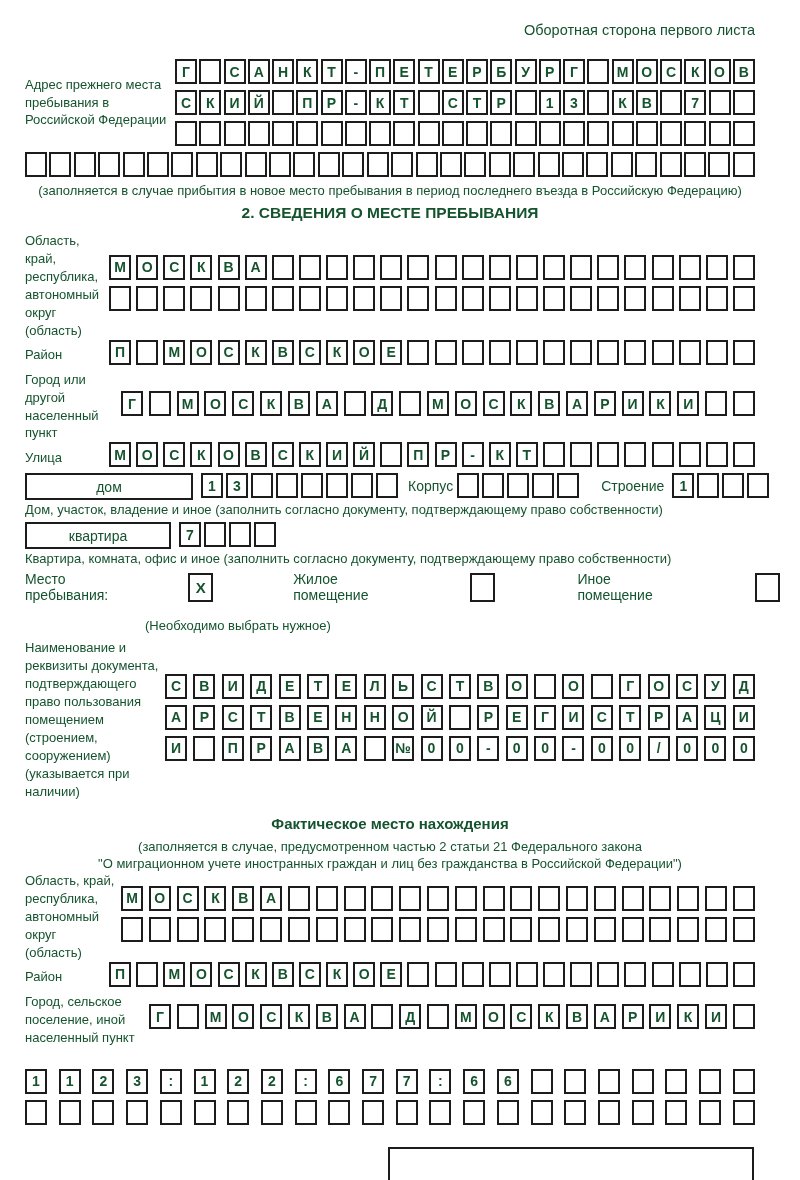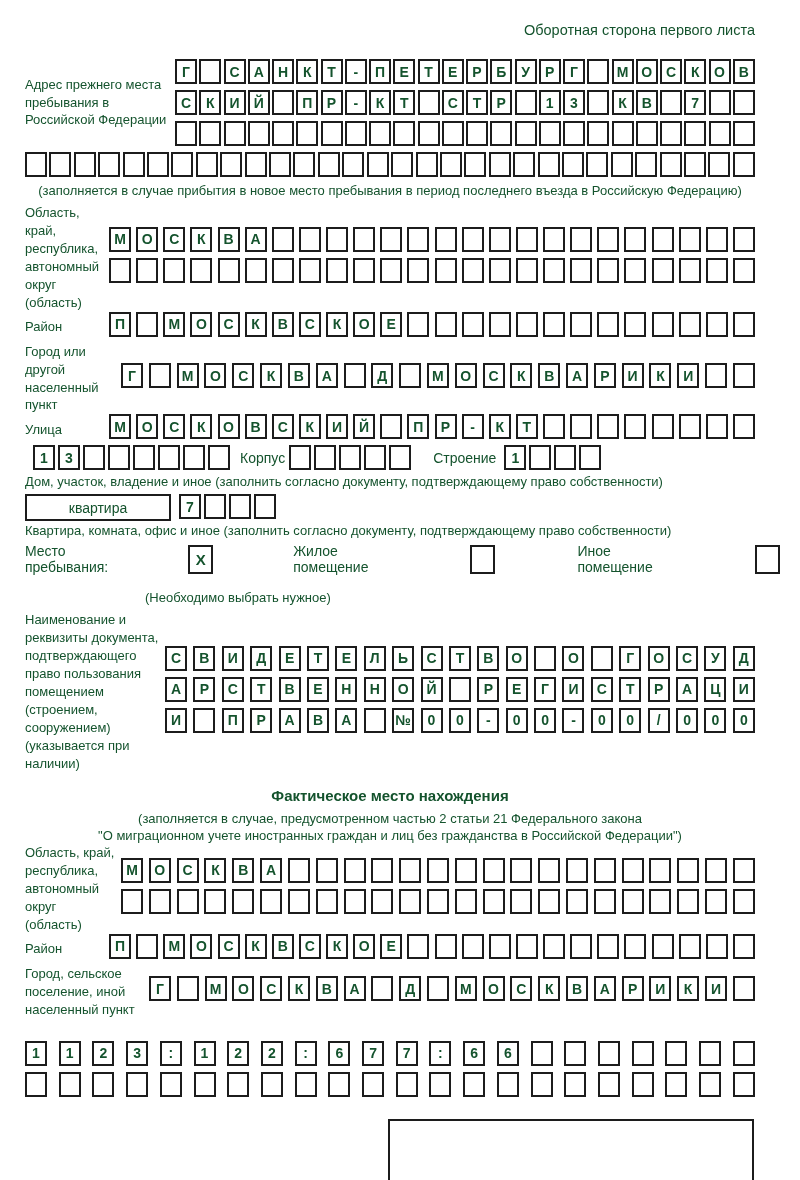--- a/index.html
+++ b/index.html
@@ -176,20 +176,21 @@
       <span class="cell"></span>
       <span class="cell"></span>
       <span class="cell"></span>
       <span class="cell"></span>
       <span class="cell"></span>
       <span class="cell"></span>
       <span class="cell"></span>
     </div>
   <p class="center-note">(заполняется в случае прибытия в новое место пребывания в период последнего въезда в Российскую Федерацию)</p>
 
+  <h2 class="sec-title">2. СВЕДЕНИЯ О МЕСТЕ ПРЕБЫВАНИЯ</h2>
 
   <div class="frow">
     <div class="flabel lw84">Область, край, республика, автономный округ (область)</div>
     <div class="rows-col">
       <div class="cells">
           <span class="cell">М</span>
           <span class="cell">О</span>
           <span class="cell">С</span>
           <span class="cell">К</span>
           <span class="cell">В</span>
@@ -331,20 +332,21 @@
           <span class="cell"></span>
           <span class="cell"></span>
           <span class="cell"></span>
           <span class="cell"></span>
           <span class="cell"></span>
         </div>
     </div>
   </div>
 
   <div class="house-row">
+    <div class="widebox" style="width:168px;">дом</div>
     <span class="hgap8"></span>
     <div class="house-cells">
         <span class="cell">1</span>
         <span class="cell">3</span>
         <span class="cell"></span>
         <span class="cell"></span>
         <span class="cell"></span>
         <span class="cell"></span>
         <span class="cell"></span>
         <span class="cell"></span>

